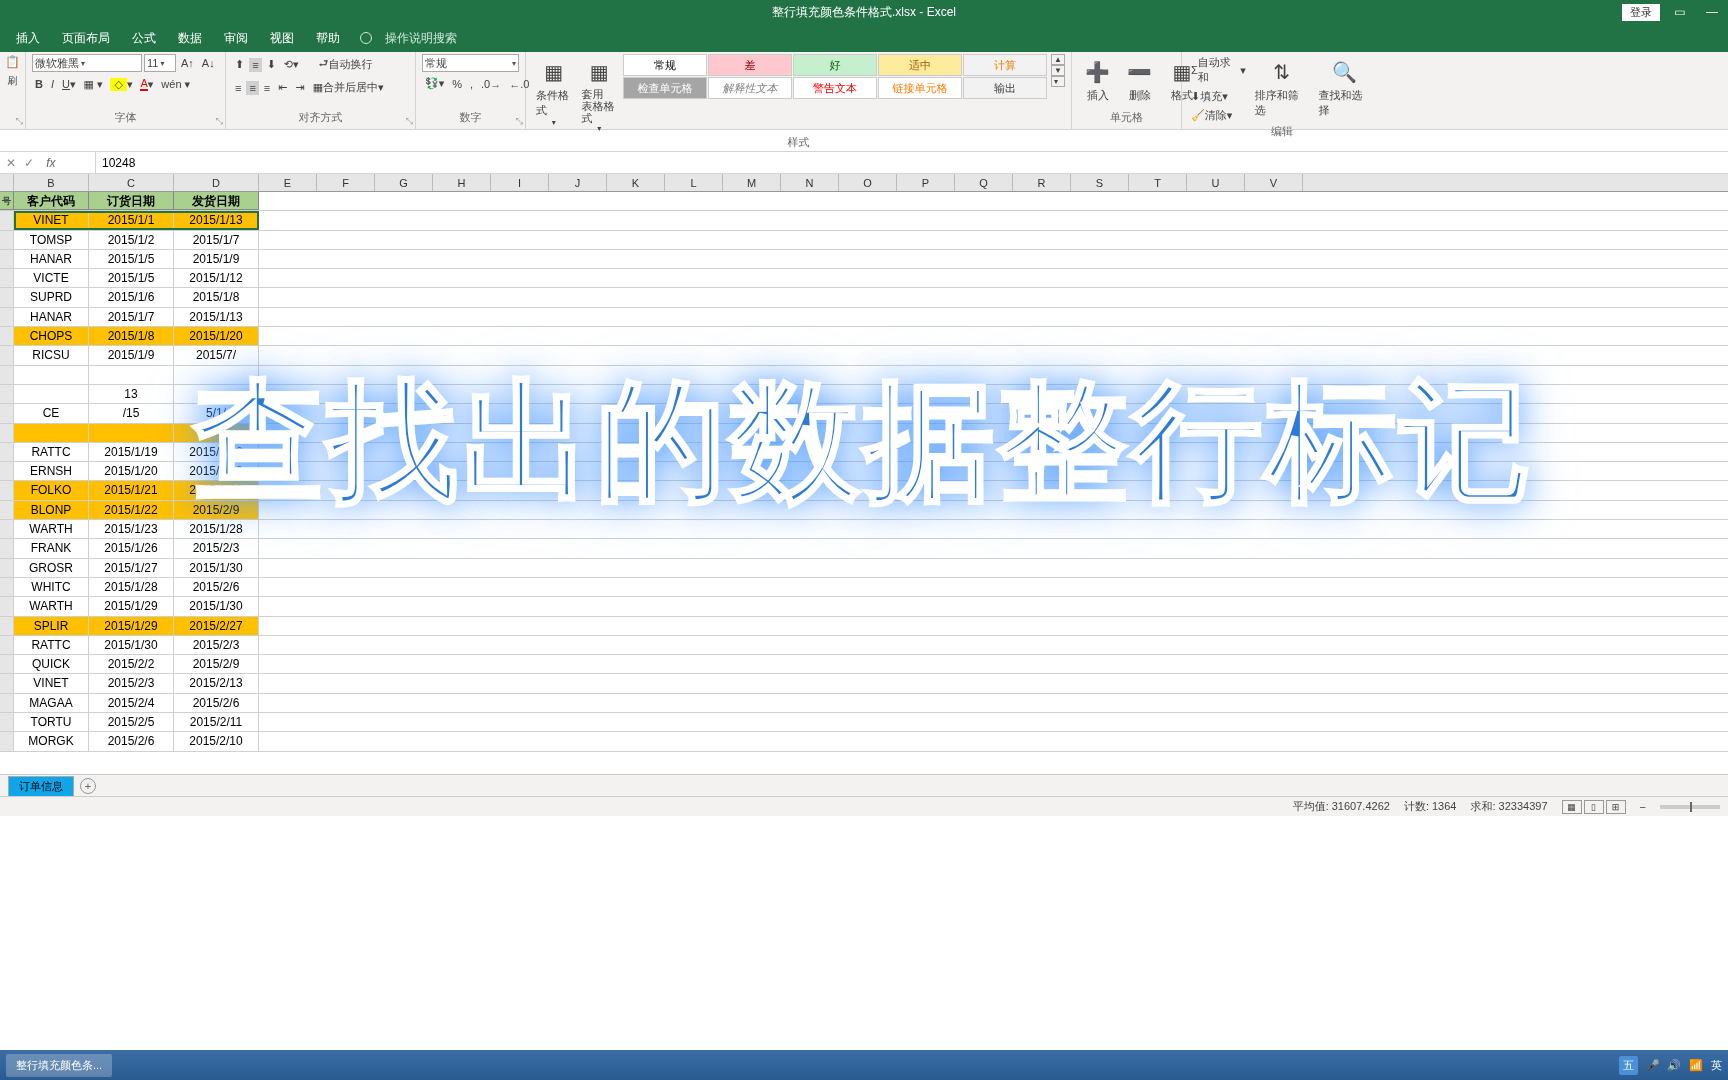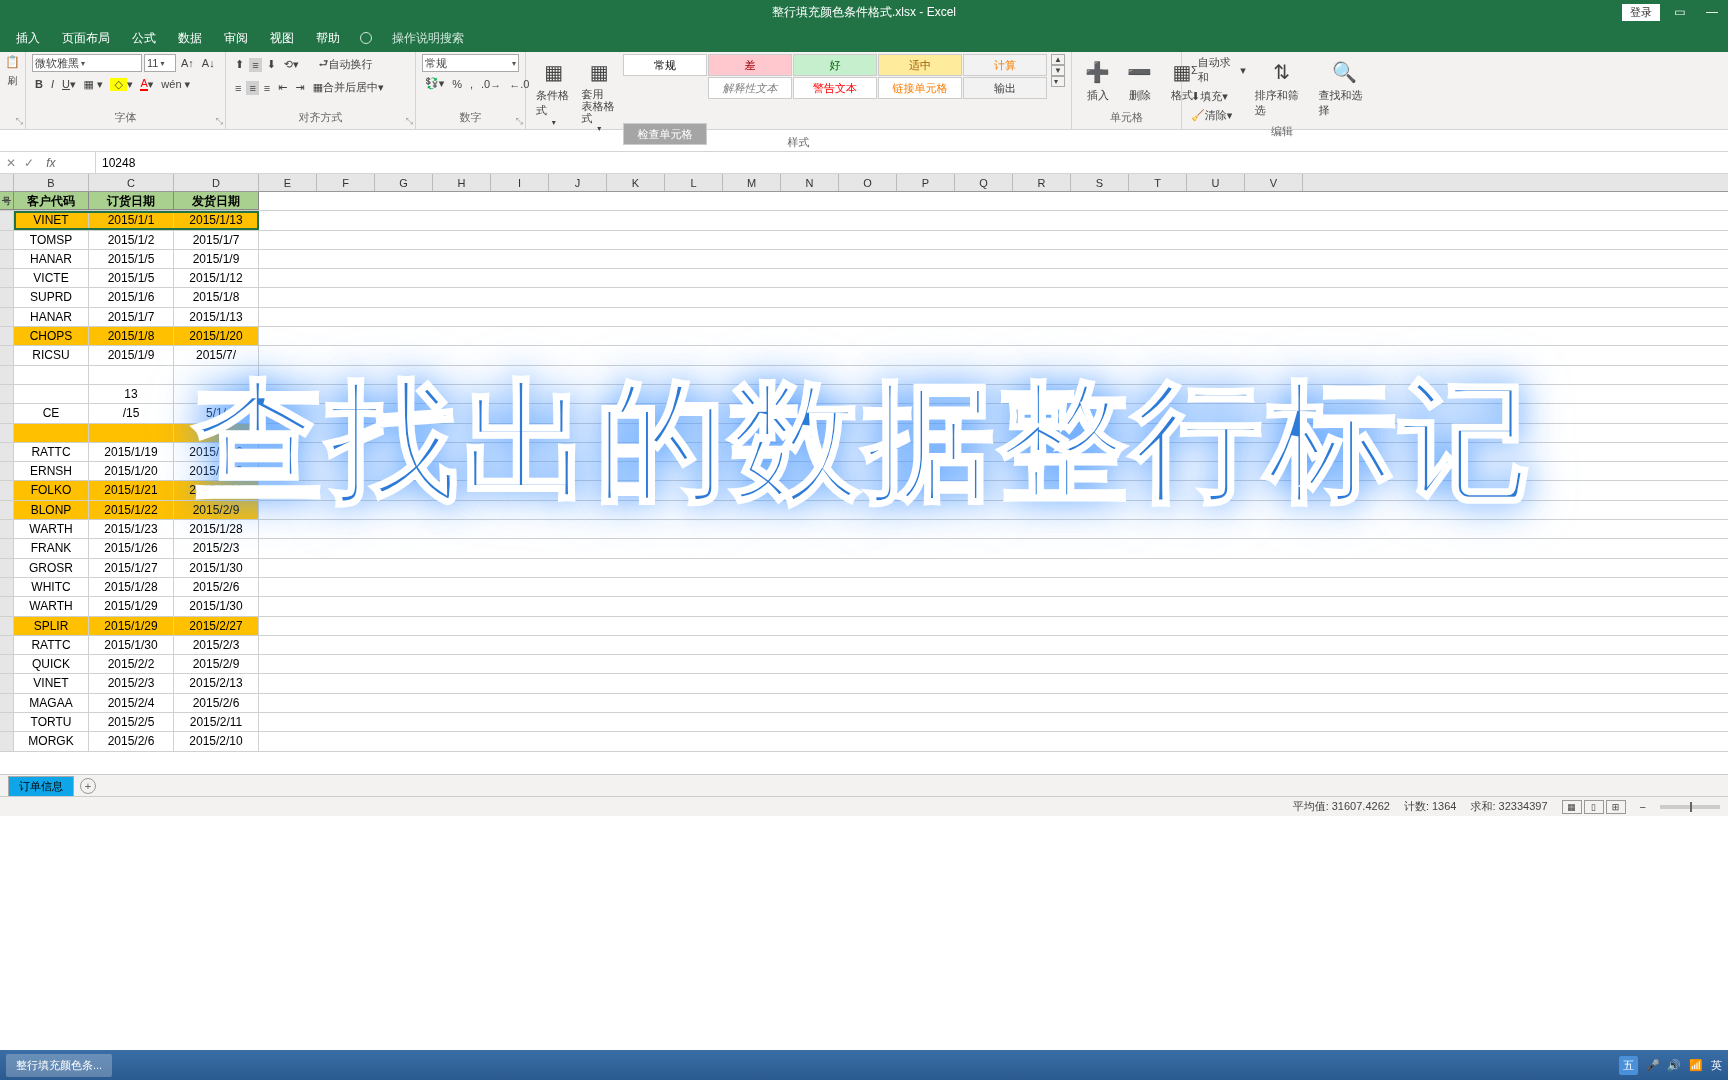--- a/index.html
+++ b/index.html
@@ -5,21 +5,21 @@
 * { margin: 0; padding: 0; box-sizing: border-box; font-family: "Microsoft YaHei", Arial, sans-serif; }
 body { background: #fff; overflow: hidden; width: 1728px; height: 1080px; position: relative; }
 
 .titlebar { background: #217346; color: #fff; height: 24px; display: flex; align-items: center; justify-content: center; position: relative; font-size: 12px; }
 .titlebar .right { position: absolute; right: 0; display: flex; align-items: center; gap: 8px; padding-right: 4px; justify-content: flex-end; }
 .titlebar .login { background: #fff; color: #333; padding: 1px 8px; font-size: 11px; }
 .titlebar .winbtn { width: 24px; text-align: center; color: #fff; font-size: 12px; }
 
 .tabs { background: #217346; color: #fff; height: 28px; display: flex; align-items: center; padding-left: 14px; font-size: 12px; gap: 18px; }
 .tabs .tab { padding: 4px 2px; cursor: pointer; }
-.tabs .tell { display: flex; align-items: center; gap: 20px; color: #d0e8dc; }
+.tabs .tell { display: flex; align-items: center; gap: 13px; color: #d0e8dc; }
 .tabs .bulb { width: 12px; height: 12px; border: 1px solid #d0e8dc; border-radius: 50%; display: inline-block; }
 
 .ribbon { background: #f3f2f1; border-bottom: 1px solid #d4d4d4; height: 78px; display: flex; font-size: 11px; color: #444; }
 .group { border-right: 1px solid #d4d4d4; padding: 2px 6px; display: flex; flex-direction: column; justify-content: space-between; position: relative; }
 .group .label { text-align: center; font-size: 11px; color: #666; padding-bottom: 2px; }
 .group .dialog-launcher { position: absolute; right: 2px; bottom: 2px; font-size: 9px; color: #888; }
 .ribbon-row { display: flex; align-items: center; gap: 2px; }
 .ribbon-btn { padding: 1px 3px; display: inline-flex; align-items: center; font-size: 11px; }
 .ribbon .dd { display: inline-flex; align-items: center; border: 1px solid #aaa; background: #fff; padding: 0 2px; height: 18px; }
 .ribbon .dd .arrow { font-size: 8px; color: #555; margin-left: 2px; }
@@ -197,21 +197,21 @@
         <span style="white-space:pre-line;text-align:left;line-height:1.1">套用
 表格格式</span>
           <span style="font-size:8px">▾</span>
       </div>
       <div class="style-gallery">
           <div class="style-cell" style="background: rgb(255, 255, 255); color: rgb(0, 0, 0);">常规</div>
           <div class="style-cell" style="background: rgb(255, 199, 206); color: rgb(156, 0, 6);">差</div>
           <div class="style-cell" style="background: rgb(198, 239, 206); color: rgb(0, 97, 0);">好</div>
           <div class="style-cell" style="background: rgb(255, 235, 156); color: rgb(156, 87, 0);">适中</div>
           <div class="style-cell" style="background: rgb(242, 242, 242); color: rgb(250, 125, 0);">计算</div>
-          <div class="style-cell" style="background: rgb(165, 165, 165); color: rgb(255, 255, 255); margin-top: 46px;">检查单元格</div>
+          <div class="style-cell" style="background: rgb(165, 165, 165); color: rgb(255, 255, 255);">检查单元格</div>
           <div class="style-cell" style="background: rgb(255, 255, 255); color: rgb(127, 127, 127); font-style: italic;">解释性文本</div>
           <div class="style-cell" style="background: rgb(255, 255, 255); color: rgb(255, 0, 0);">警告文本</div>
           <div class="style-cell" style="background: rgb(255, 255, 255); color: rgb(250, 125, 0);">链接单元格</div>
           <div class="style-cell" style="background: rgb(242, 242, 242); color: rgb(63, 63, 63);">输出</div>
         </div>
       <div style="display:flex;flex-direction:column;margin-left:2px">
         <span style="font-size:8px;border:1px solid #aaa;padding:0 2px">▲</span>
         <span style="font-size:8px;border:1px solid #aaa;padding:0 2px">▼</span>
         <span style="font-size:8px;border:1px solid #aaa;padding:0 2px">▾</span>
       </div>

